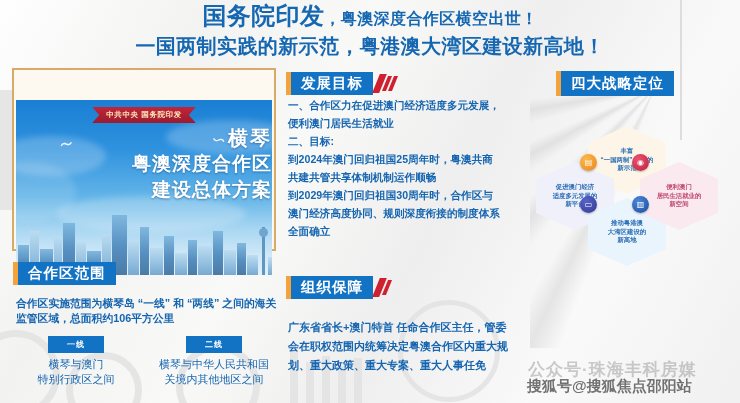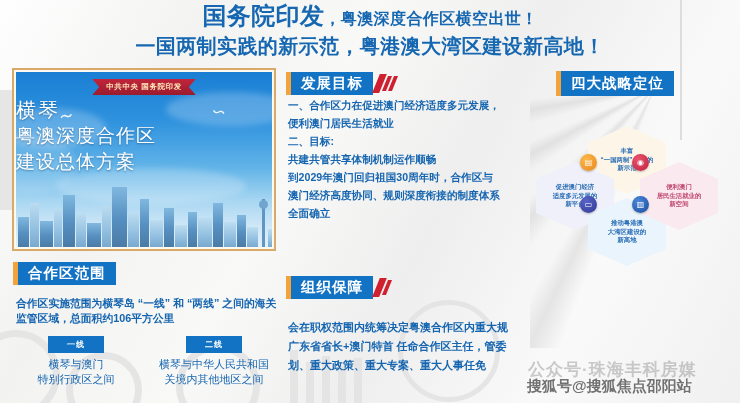--- a/index.html
+++ b/index.html
@@ -49,34 +49,35 @@
   .hl-small2{font-size:24px;}
 
   
   .poster-frame{
     position:absolute;left:12px;top:68px;width:264px;height:183px;
     border:2px solid #d9a96a;background:#fdf8f0;padding:2px;box-sizing:border-box;
   }
   .poster{
     position:relative;width:100%;height:100%;overflow:hidden;
     background:linear-gradient(180deg,#1a7fd4 0%,#2f92de 28%,#62b4e8 55%,#a9d7f2 74%,#cfe7f7 88%,#e3f1fb 100%);
+    margin-top:28px;
   }
   .poster .cloud{
     position:absolute;border-radius:50%;background:rgba(255,255,255,0.22);filter:blur(3px);
   }
   .ribbon{
     position:absolute;left:50%;transform:translateX(-50%);top:7px;
     background:linear-gradient(180deg,#c0253a 0%,#9c1b2e 100%);
     color:#ffe9bb;font-size:7.5px;font-weight:bold;letter-spacing:0.6px;
     padding:3px 14px;white-space:nowrap;
     clip-path:polygon(0 0,100% 0,calc(100% - 7px) 50%,100% 100%,0 100%,7px 50%);
   }
   .poster-title{
-    position:absolute;left:0;right:0;top:26px;text-align:left;color:#ffffff;
-    font-weight:normal;text-shadow:0 1px 2px rgba(10,50,100,0.45);
+    position:absolute;left:0;right:0;top:26px;text-align:right;color:#ffffff;
+    font-weight:bold;text-shadow:0 1px 2px rgba(10,50,100,0.45);
   }
   .poster-title .t1{font-size:20px;line-height:25px;letter-spacing:2px;}
   .poster-title .t2{font-size:19px;line-height:26px;letter-spacing:1px;}
   .poster-title .t3{font-size:19px;line-height:26px;letter-spacing:1px;}
   .gull{position:absolute;color:#ffffff;font-size:13px;opacity:.9;}
   .city{
     position:absolute;left:0;right:0;bottom:0;height:64px;
   }
   .bldg{position:absolute;bottom:0;background:linear-gradient(180deg,#7cb5dd 0%,#4b87bb 55%,#3d719f 100%);opacity:.92;}
   .bldg.lite{background:linear-gradient(180deg,#bcdcf0 0%,#8dbcde 60%,#6fa3cb 100%);}
@@ -255,37 +256,38 @@
     <div class="slashes">
         <i></i>
         <i></i>
         <i></i>
       </div>
   </div>
   <div class="goal-body">
     <div>一、合作区力在促进澳门经济适度多元发展，</div>
     <div>便利澳门居民生活就业</div>
     <div>二、目标:</div>
+    <div>到2024年澳门回归祖国25周年时，粤澳共商</div>
     <div>共建共管共享体制机制运作顺畅</div>
     <div>到2029年澳门回归祖国30周年时，合作区与</div>
     <div>澳门经济高度协同、规则深度衔接的制度体系</div>
     <div>全面确立</div>
   </div>
 
   <div class="sec-head" style="left:286px;top:276px;">
     <div class="obar"></div>
     <div class="box">组织保障</div>
     <div class="slashes">
         <i></i>
         <i></i>
       </div>
   </div>
   <div class="org-body">
+    <div>广东省省长+澳门特首 任命合作区主任，管委</div>
     <div>会在职权范围内统筹决定粤澳合作区内重大规</div>
-    <div>广东省省长+澳门特首 任命合作区主任，管委</div>
     <div>划、重大政策、重大专案、重大人事任免</div>
   </div>
 
   <div class="sec-head" style="left:556px;top:71px;height:25px;">
     <div class="obar"></div>
     <div class="box">四大战略定位</div>
   </div>
 
   <div class="hexwrap">
     <div class="hex top">

